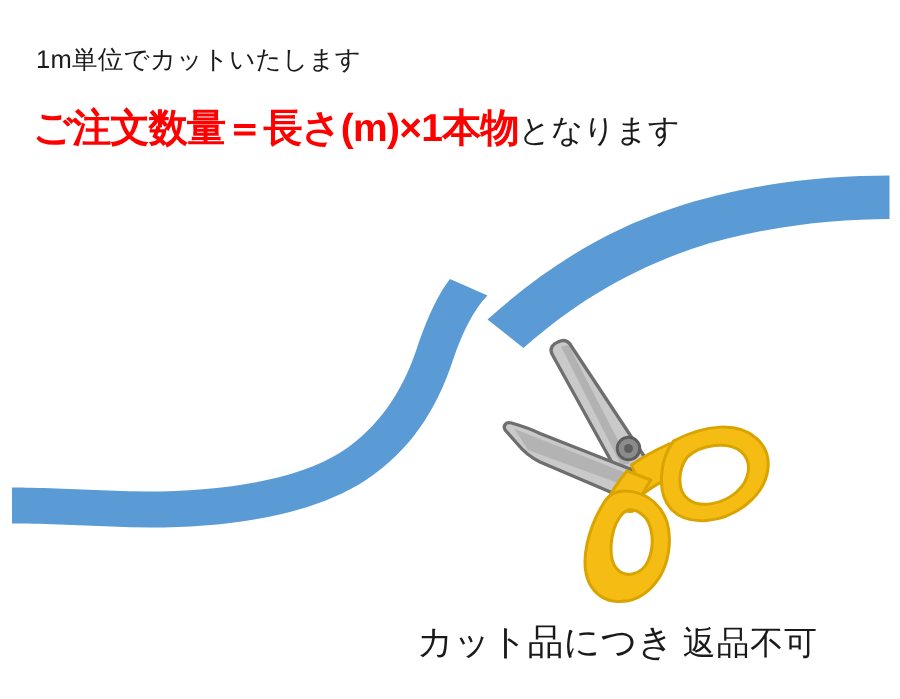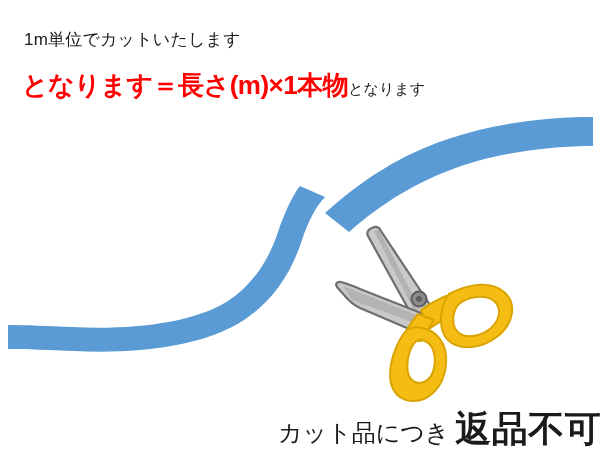--- a/index.html
+++ b/index.html
@@ -40,40 +40,40 @@
     color: #1a1a1a;
   }
   .headline-2 .em {
     color: #ff0000;
     font-weight: bold;
     letter-spacing: -0.5px;
   }
   .headline-2 .tail {
     color: #1a1a1a;
     font-weight: normal;
-    font-size: 15px;
+    font-size: 21px;
     letter-spacing: 0px;
   }
 
   .footnote {
     position: absolute;
     left: 278px;
     top: 414px;
     font-size: 21px;
     line-height: 30px;
     white-space: nowrap;
     color: #1a1a1a;
   }
   .footnote .lead {
     font-size: 24px;
     letter-spacing: 0px;
   }
   .footnote .strong {
-    font-weight: bold;
-    font-size: 36px;
+    font-weight: normal;
+    font-size: 22px;
     letter-spacing: 0.5px;
   }
 
   
   .art {
     position: absolute;
     left: 0;
     top: 0;
     width: 600px;
     height: 466px;
@@ -167,21 +167,21 @@
                C 422,338 417,339 413,345 Z" fill="#f5bc13" stroke="#d9a400" stroke-width="2" stroke-linejoin="round" fill-rule="evenodd"></path>
 
       <circle cx="419" cy="299" r="7.5" fill="#8b8b8b" stroke="#5e5e5e" stroke-width="2"></circle>
       <circle cx="419" cy="299" r="3" fill="#5e5e5e"></circle>
     </g>
   </svg>
 
   <div class="headline-1">1m単位でカットいたします</div>
 
   <div class="headline-2">
-    <span class="em">となります＝長さ(m)×1本物</span><span class="tail">となります</span>
+    <span class="em">ご注文数量＝長さ(m)×1本物</span><span class="tail">となります</span>
   </div>
 
   <div class="footnote">
     <span class="lead">カット品につき</span>
     <span class="strong">返品不可</span>
   </div>
 
 </div>
 
 </body></html>

